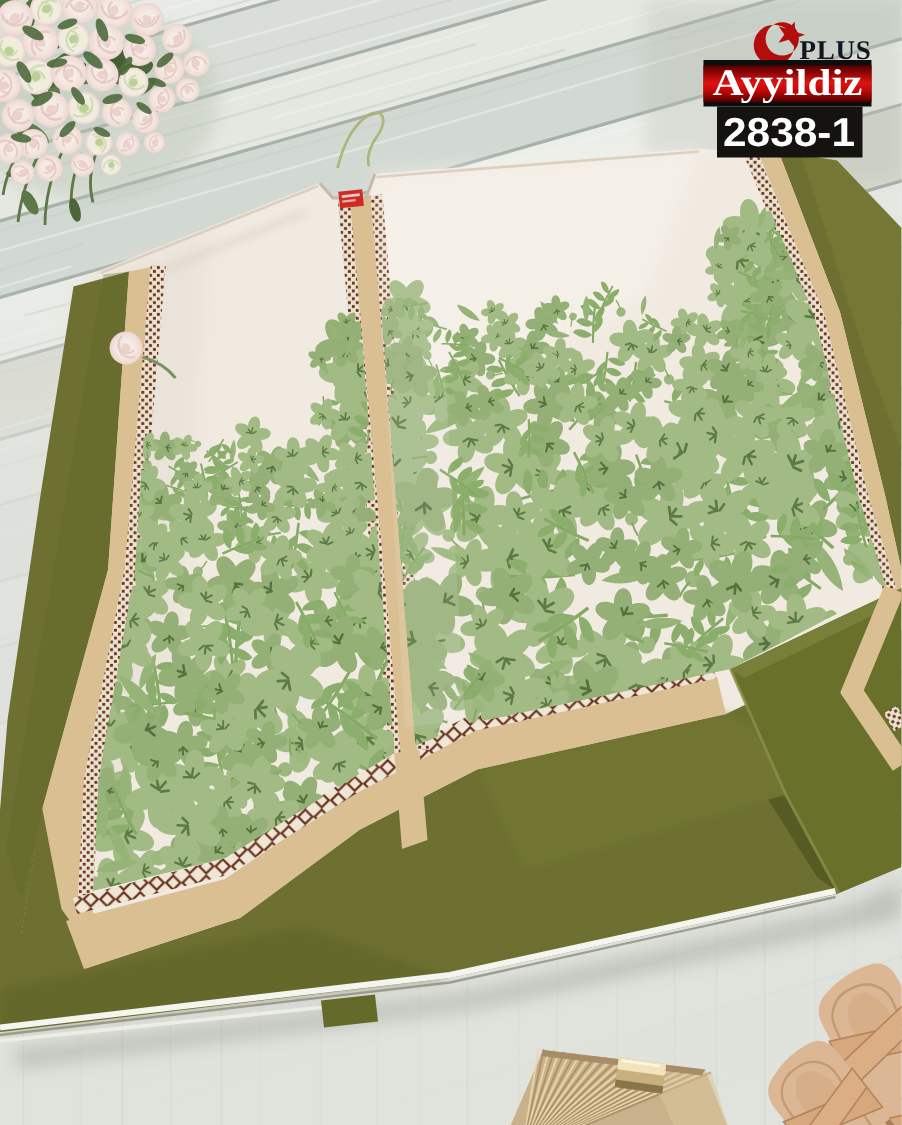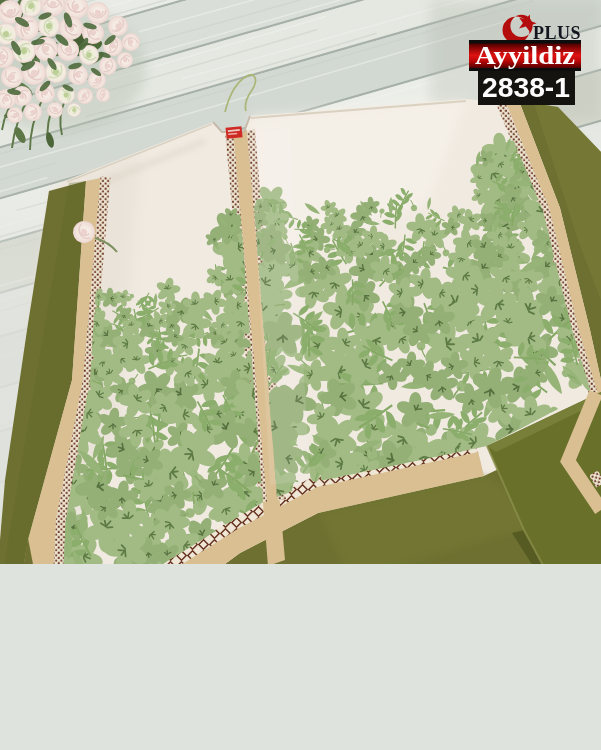--- a/index.html
+++ b/index.html
@@ -1,14 +1,14 @@
 <!DOCTYPE html>
 <html><head><meta charset="utf-8"><style>
 html,body{margin:0;padding:0;background:#dfe3dd;font-family:"Liberation Sans",sans-serif;}
-#c{width:601px;height:564px;overflow:hidden;position:relative;}
+#c{width:601px;height:750px;overflow:hidden;position:relative;}
 </style></head><body>
 <div id="c"><svg xmlns="http://www.w3.org/2000/svg" width="601" height="750" viewBox="0 0 601 750">
 <defs>
  <linearGradient id="redbar" x1="0" y1="0" x2="0" y2="1">
   <stop offset="0" stop-color="#4a0000"></stop>
           <stop offset="0.2" stop-color="#8d0606"></stop>
   <stop offset="0.48" stop-color="#e01212"></stop>
           <stop offset="0.72" stop-color="#bb0707"></stop>
   <stop offset="1" stop-color="#500000"></stop>
  </linearGradient>

